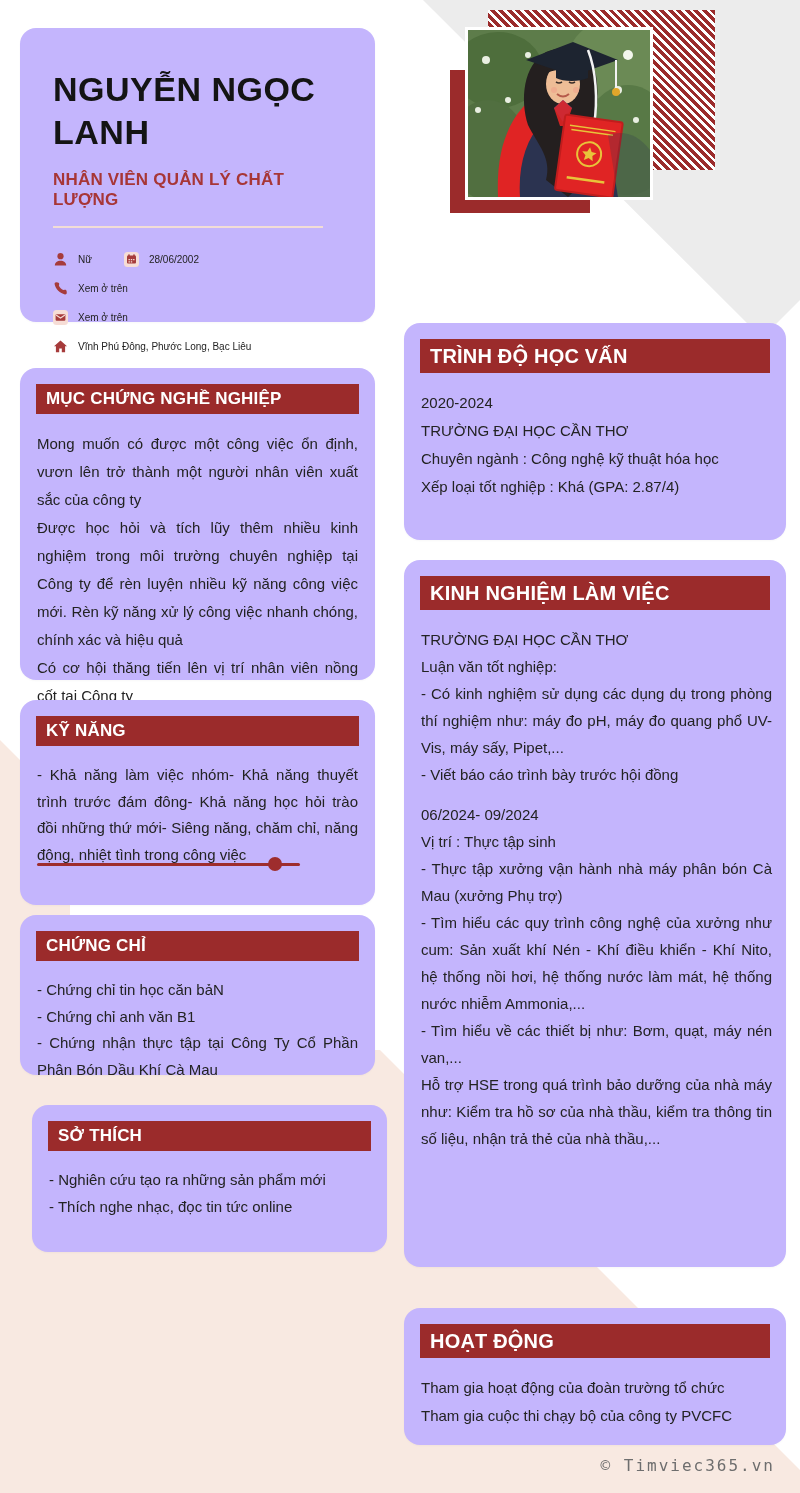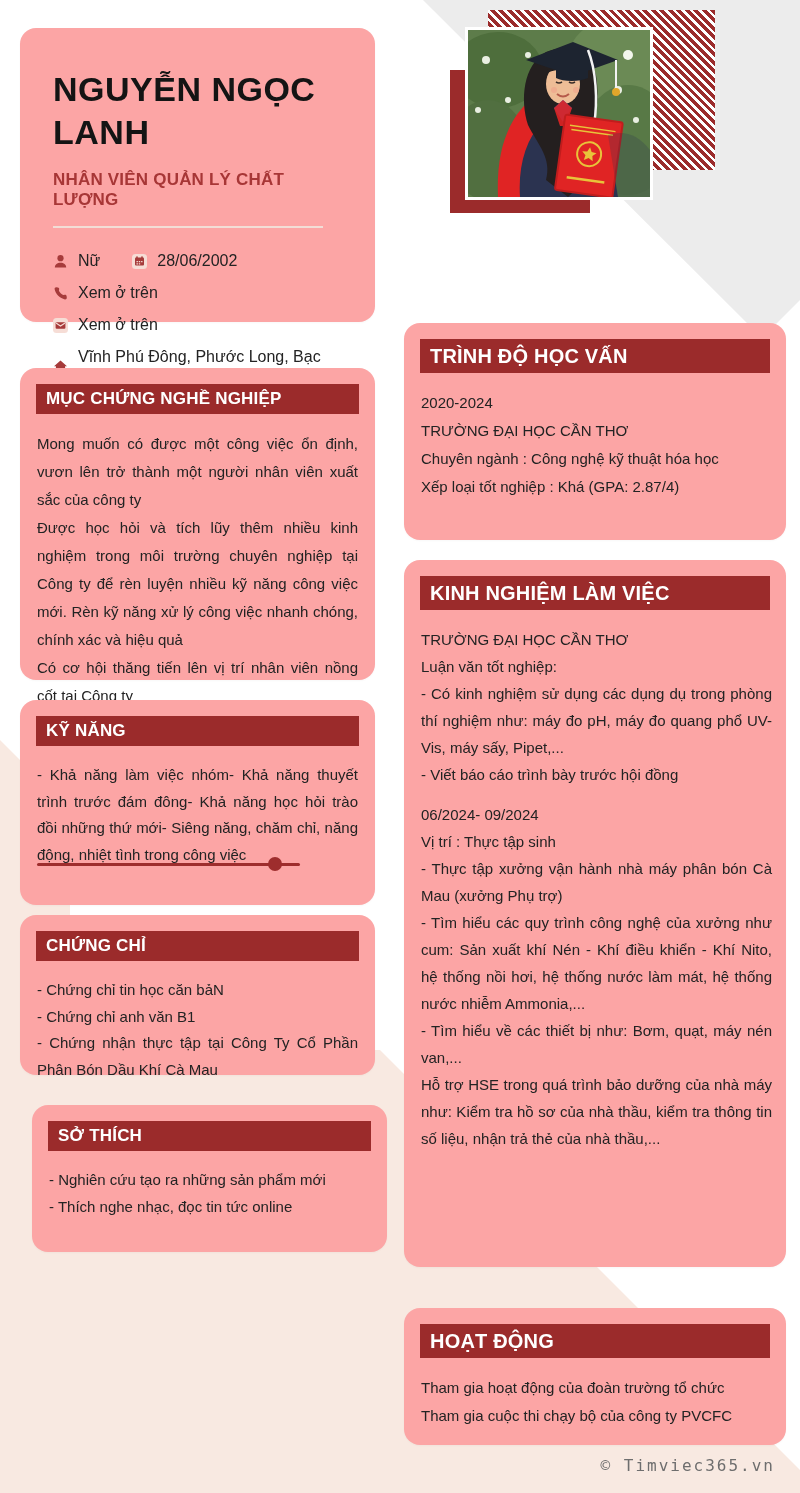--- a/index.html
+++ b/index.html
@@ -8,21 +8,21 @@
   
   .bg-gray{position:absolute;left:0;top:0;width:800px;height:1493px;background:#ececec;
            clip-path:polygon(423px 0,800px 0,800px 300px,762px 338px);z-index:1;}
   .bg-peach{position:absolute;left:0;top:0;width:800px;height:1493px;background:#f8e9e1;
            clip-path:polygon(0 740px,70px 810px,70px 1050px,380px 1050px,800px 1470px,800px 1493px,0 1493px);z-index:1;}
   .hatch{position:absolute;left:488px;top:10px;width:227px;height:160px;z-index:2;
          background:repeating-linear-gradient(45deg,#9b2b2b 0 3.5px,#ffffff 3.5px 6px);}
   .red-block{position:absolute;left:450px;top:70px;width:140px;height:143px;background:#9b2b2b;z-index:2;}
   .photo-wrap{position:absolute;left:465px;top:27px;width:182px;height:167px;border:3px solid #ffffff;z-index:3;}
   
-  .card{position:absolute;background:#fca5a5;border-radius:16px;z-index:3;box-shadow:0 1px 2px rgba(0,0,0,0.03);}
+  .card{position:absolute;background:#c4b5fd;border-radius:16px;z-index:3;box-shadow:0 1px 2px rgba(0,0,0,0.03);}
   .c-head{left:20px;top:28px;width:355px;height:294px;padding:0;}
   .c-obj{left:20px;top:368px;width:355px;height:312px;}
   .c-skill{left:20px;top:700px;width:355px;height:205px;}
   .c-cert{left:20px;top:915px;width:355px;height:160px;}
   .c-hobby{left:32px;top:1105px;width:355px;height:147px;}
   .c-edu{left:404px;top:323px;width:382px;height:217px;}
   .c-exp{left:404px;top:560px;width:382px;height:707px;}
   .c-act{left:404px;top:1308px;width:382px;height:137px;}
   
   .bar{margin:16px 16px 16px 16px;background:#9b2b2b;color:#ffffff;font-weight:bold;
@@ -31,21 +31,21 @@
   .bar-l{height:34px;font-size:20px;}
   .body-txt{margin:10px 17px 0 17px;font-size:15px;line-height:28px;}
   .just{text-align:justify;}
   .tight{line-height:26.5px;}
   p{margin:0;}
   
   .name{margin:40px 33px 0 33px;font-size:34px;line-height:43px;font-weight:800;color:#141414;letter-spacing:.5px;}
   .role{margin:16px 33px 0 33px;font-size:17px;font-weight:bold;color:#a73636;letter-spacing:.2px;}
   .divider{margin:16px 33px 0 33px;height:2px;background:#f2ddd6;width:270px;}
   .contacts{margin:24px 33px 0 33px;}
-  .c-row{display:flex;align-items:center;margin-bottom:14px;font-size:16px;color:#232323;}
+  .c-row{display:flex;align-items:center;margin-bottom:14px;font-size:10px;color:#232323;}
   .c-row .ic{width:15px;height:15px;margin-right:10px;flex:0 0 15px;display:inline-block;}
   .spacer{width:32px;}
   
   .slider{position:absolute;left:17px;top:157px;width:263px;height:14px;}
   .slider .line{position:absolute;left:0;top:6px;width:100%;height:2.5px;background:#9e2d2d;border-radius:2px;}
   .slider .dot{position:absolute;right:18px;top:0;width:14px;height:14px;border-radius:50%;background:#9e2d2d;}
   
   .job{margin-bottom:13px;}
   .exp-txt{margin:12px 14px 0 17px;font-size:15px;line-height:27px;}
   .footer{position:absolute;right:25px;top:1456px;z-index:4;

